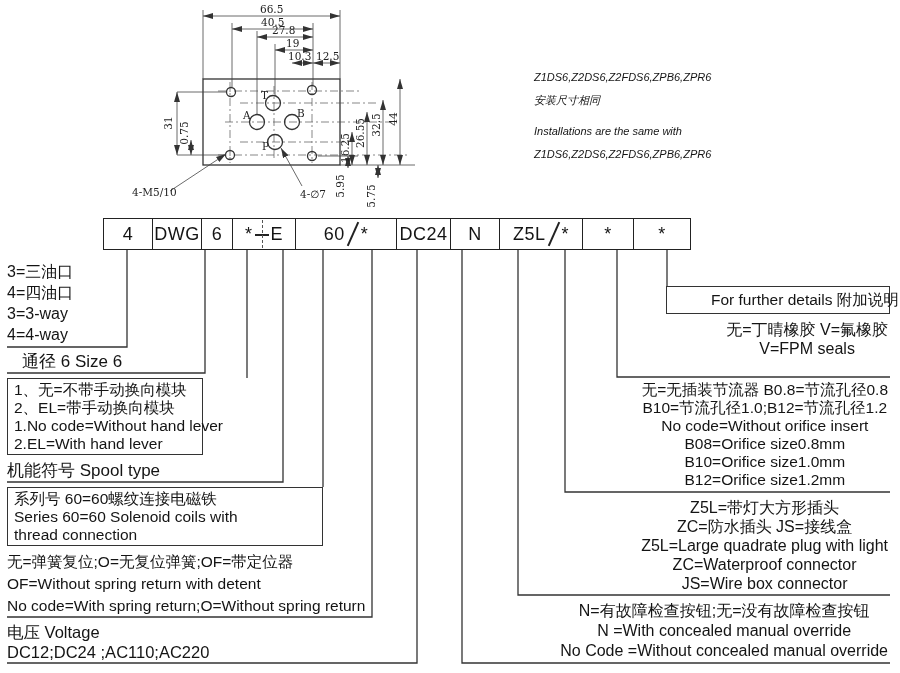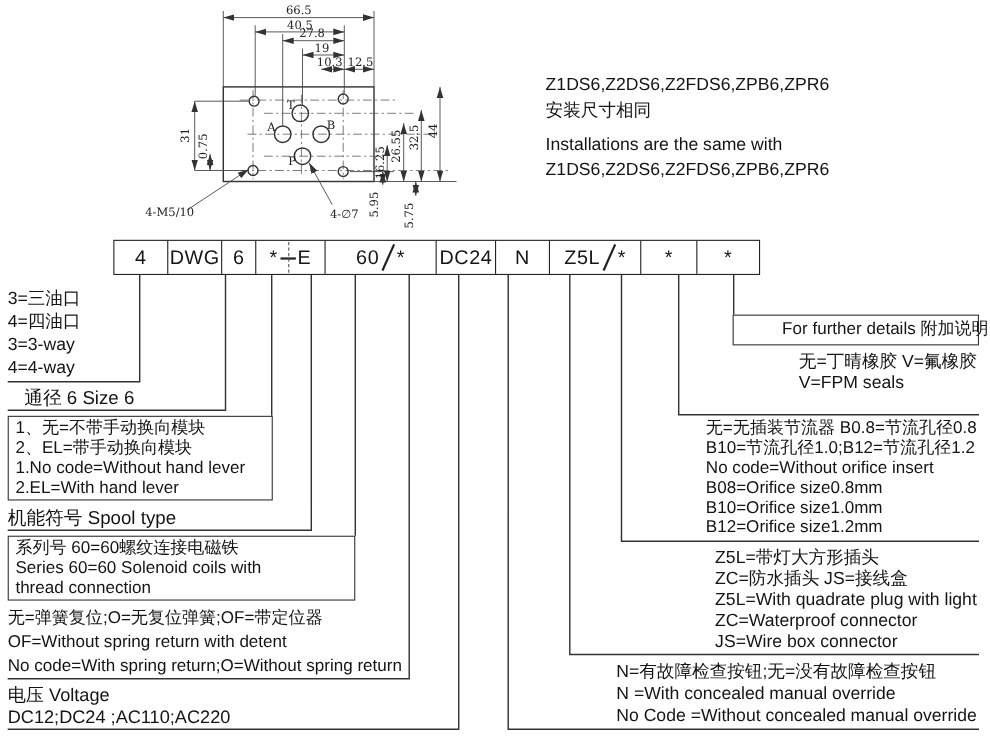--- a/index.html
+++ b/index.html
@@ -7,34 +7,34 @@
         font-family:"Liberation Sans","DejaVu Sans",sans-serif;color:#141414;}
   .lines{position:absolute;left:0;top:0;width:900px;height:673px;}
   .lines polyline,.lines line{fill:none;stroke:#333;stroke-width:1.3;}
   
   .draw{position:absolute;left:130px;top:0;}
   .draw .s{fill:none;stroke:#333;stroke-width:1.3;}
   .draw .thin{fill:none;stroke:#444;stroke-width:0.8;}
   .draw .cl{fill:none;stroke:#555;stroke-width:0.7;stroke-dasharray:8 3 2 3;}
   .draw text{fill:#222;font-family:"DejaVu Serif","Liberation Serif",serif;font-size:10.5px;}
   
-  .note{position:absolute;left:496px;top:66px;font-size:16px;line-height:23px;}
+  .note{position:absolute;left:534px;top:66px;font-size:11px;line-height:23px;font-style:italic;}
   .note .gap{height:8px;}
   
   .codebar{position:absolute;left:103px;top:218px;height:30px;display:flex;border:1.5px solid #222;background:#fff;}
   .cell{display:flex;align-items:center;justify-content:center;border-right:1.4px solid #222;
         font-size:18px;letter-spacing:0.5px;}
   .cell:last-child{border-right:none;}
   .slash{width:2px;height:26px;background:#222;transform:rotate(24deg);margin:0 7px;}
   .subdiv{position:relative;width:14px;height:30px;margin:0 2px;}
   .subdiv::before{content:"";position:absolute;left:0;right:0;top:50%;height:1.6px;background:#222;}
   .subdiv::after{content:"";position:absolute;left:50%;top:1px;bottom:1px;border-left:1.4px dashed #555;}
   
   .blk{position:absolute;font-size:16px;line-height:20px;white-space:nowrap;}
-  .blk.r{text-align:left;}
+  .blk.r{text-align:center;}
   .boxed{border:1.3px solid #333;box-sizing:border-box;padding:2px 6px;}
 </style>
 </head>
 <body>
 
 <div class="page">
 
   <svg class="draw" width="315" height="212" viewBox="0 0 315 212">
     <defs>
       <marker id="ae" markerWidth="11" markerHeight="8" refX="10" refY="4" orient="auto" markerUnits="userSpaceOnUse">
@@ -185,21 +185,21 @@
     <div>3=三油口</div>
     <div>4=四油口</div>
     <div>3=3-way</div>
     <div>4=4-way</div>
   </div>
 
   <div class="blk" style="left:22px;top:352px;font-size:17px;">
     <div>通径 6 Size 6</div>
   </div>
 
-  <div class="blk boxed" style="left:7px;top:378px;width:241px;height:77px;line-height:18px;font-size:15.5px;">
+  <div class="blk boxed" style="left:7px;top:378px;width:196px;height:77px;line-height:18px;font-size:15.5px;">
     <div>1、无=不带手动换向模块</div>
     <div>2、EL=带手动换向模块</div>
     <div>1.No code=Without hand lever</div>
     <div>2.EL=With hand lever</div>
   </div>
 
   <div class="blk" style="left:7px;top:461px;font-size:17px;">
     <div>机能符号 Spool type</div>
   </div>
 
@@ -234,21 +234,21 @@
     <div>B10=节流孔径1.0;B12=节流孔径1.2</div>
     <div>No code=Without orifice insert</div>
     <div>B08=Orifice size0.8mm</div>
     <div>B10=Orifice size1.0mm</div>
     <div>B12=Orifice size1.2mm</div>
   </div>
 
   <div class="blk r" style="right:12px;top:498px;line-height:19px;">
     <div>Z5L=带灯大方形插头</div>
     <div>ZC=防水插头 JS=接线盒</div>
-    <div>Z5L=With quadrate plug with light</div>
+    <div>Z5L=Large quadrate plug with light</div>
     <div>ZC=Waterproof connector</div>
     <div>JS=Wire box connector</div>
   </div>
 
   <div class="blk r" style="right:12px;top:601px;line-height:20px;">
     <div>N=有故障检查按钮;无=没有故障检查按钮</div>
     <div>N =With concealed  manual override</div>
     <div>No Code =Without concealed  manual override</div>
   </div>
 

